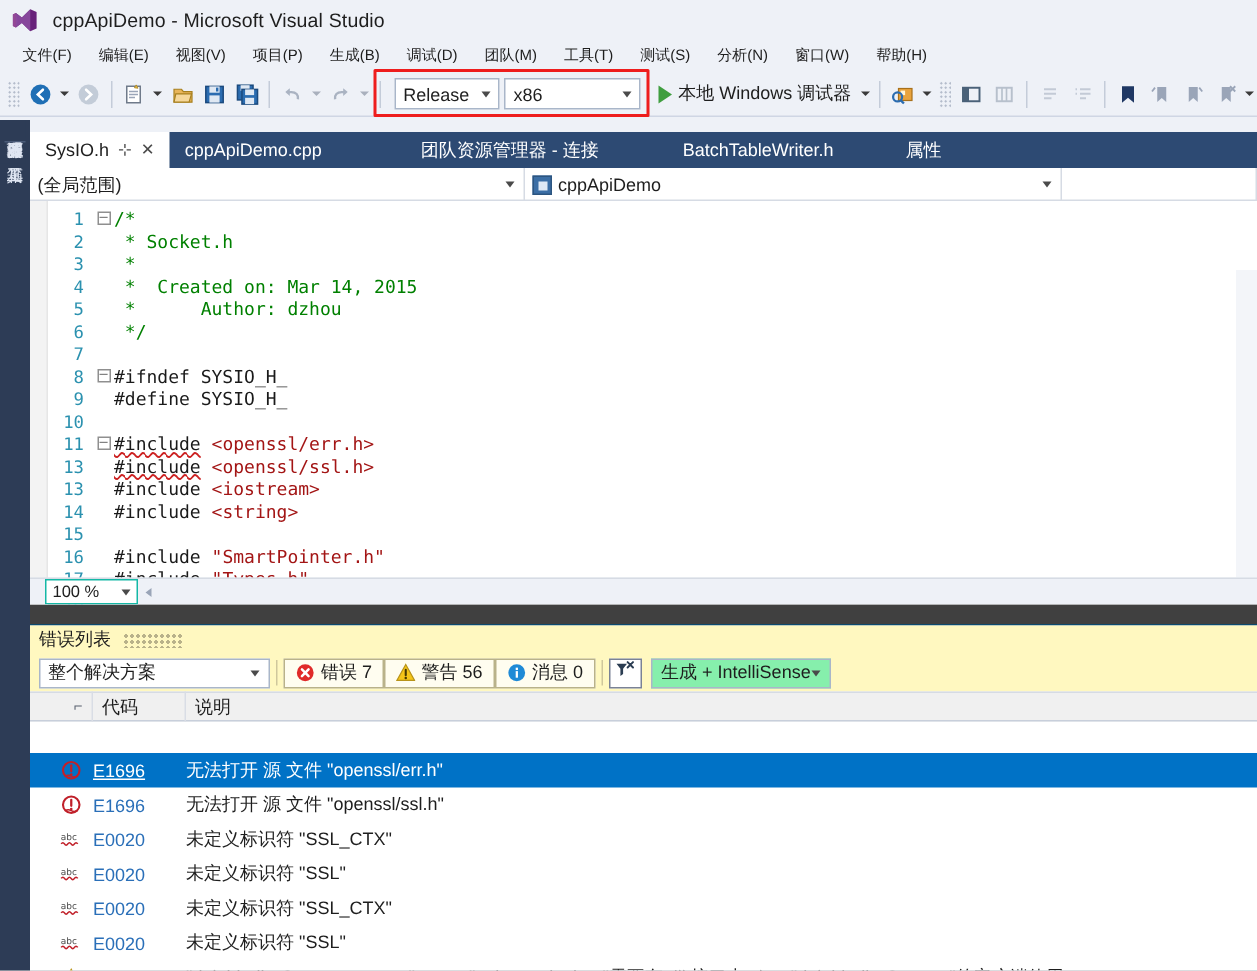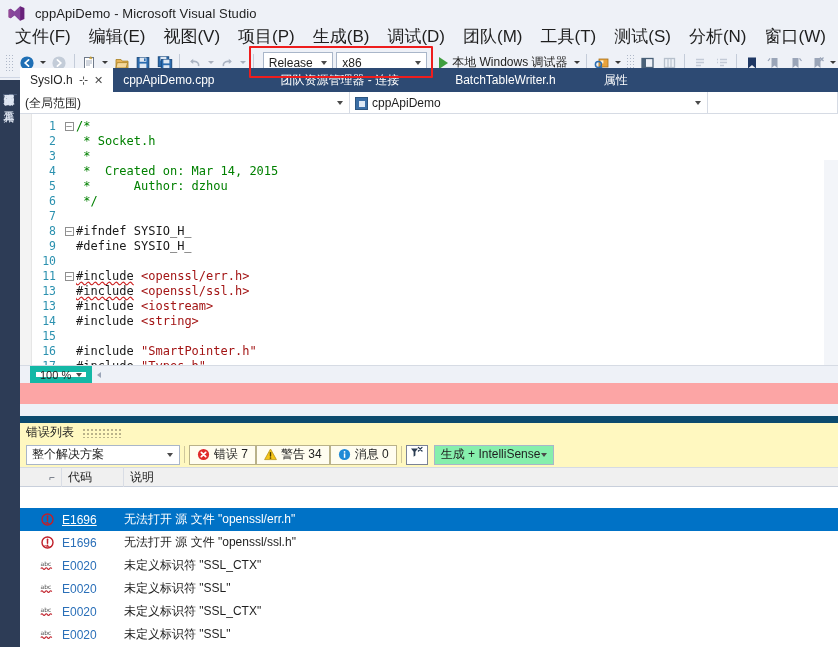--- a/index.html
+++ b/index.html
@@ -24,21 +24,21 @@
   }
   .vs-logo svg { display: block; }
   .title-text { font-size: 13px; color: #1e1e1e; letter-spacing: .1px; }
 
   
   .menubar {
     height: 22px; display: flex; align-items: center;
     padding-left: 6px; background: #eef1f7;
   }
   .menu-item {
-    font-size: 17px; color: #1e1e1e; padding: 2px 9px 3px 9px;
+    font-size: 10px; color: #1e1e1e; padding: 2px 9px 3px 9px;
     white-space: nowrap; cursor: default;
   }
 
   
   .toolbar {
     height: 30px; display: flex; align-items: center;
     background: #eef1f7; border-bottom: 1px solid #cfd6e4;
     position: relative; padding-left: 2px;
   }
   .grip {
@@ -95,22 +95,22 @@
   .vtab {
     writing-mode: vertical-rl; text-orientation: upright;
     color: #dfe6f2; font-size: 11px; letter-spacing: 0px;
     padding: 6px 3px; white-space: nowrap; line-height: 1;
     background: #2d3c56;
   }
   .vtab-sep { height: 1px; background: #4a5b78; margin: 2px 3px; }
 
   
   .editor-wrap {
-    position: absolute; left: 20px; top: 68px; right: 0; height: 336px;
-    background: #fca5a5;
+    position: absolute; left: 20px; top: 88px; right: 0; height: 336px;
+    background: #404040;
   }
   .tabstrip {
     height: 24px; display: flex; align-items: stretch; background: #2d4a73;
     font-size: 12px;
   }
   .etab {
     display: flex; align-items: center; padding: 0 10px; color: #ffffff;
     white-space: nowrap; gap: 6px;
   }
   .etab.active { background: #ffffff; color: #1e1e1e; }
@@ -180,21 +180,21 @@
   .sq {
     text-decoration: underline wavy #cc2222;
     text-decoration-skip-ink: none;
   }
   .codearea .hscroll-row {
     position: absolute; left: 0; right: 0; bottom: 0; height: 18px;
     background: #eef1f7; border-top: 1px solid #d6dbe4;
     display: flex; align-items: center;
   }
   .zoombox {
-    width: 62px; height: 17px; border: 6px solid #14b8a6; background: #fff;
+    width: 62px; height: 17px; border: 1px solid #14b8a6; background: #fff;
     font-family: "Liberation Sans", sans-serif; font-size: 11px; color: #1e1e1e;
     display: flex; align-items: center; padding-left: 4px; position: relative;
     margin-left: 10px;
   }
   .zoombox .cb-arrow {
     position: absolute; right: 4px; top: 50%; margin-top: -2px;
     border-left: 3px solid transparent; border-right: 3px solid transparent;
     border-top: 4px solid #4a4a4a;
   }
   .hs-track { flex: 1; height: 14px; margin: 0 2px 0 6px; background: #eef1f7; position: relative; }
@@ -206,21 +206,21 @@
     border-right: 4px solid #9aa5b8;
   }
   .editor-vscroll {
     position: absolute; right: 0; top: 46px; width: 14px; bottom: 18px;
     background: #f3f5f9;
   }
 
   
   .errpanel {
     position: absolute; left: 20px; top: 416px; right: 0; bottom: 0;
-    background: #ffffff; border-top: 7px solid #0c4a6e;
+    background: #ffffff; border-top: 1px solid #0c4a6e;
   }
   .err-title {
     height: 19px; background: #fff8c0; display: flex; align-items: center;
     padding-left: 6px; font-size: 12px; color: #1e1e1e;
   }
   .err-title .dots {
     width: 40px; height: 10px; margin-left: 8px;
     background-image: radial-gradient(#b9b28a 38%, transparent 40%);
     background-size: 4px 4px;
   }
@@ -579,21 +579,21 @@
         <span>错误 7</span>
       </div>
       <div class="pill">
         <span class="ico-warn">
           <svg width="13" height="13" viewBox="0 0 13 13">
             <path d="M6.5 1 12.4 11.6H.6z" fill="#f5c518" stroke="#b8931a" stroke-width=".8"></path>
             <path d="M6.5 4.6v3.5" stroke="#4a3b00" stroke-width="1.4" stroke-linecap="round"></path>
             <circle cx="6.5" cy="10" r=".85" fill="#4a3b00"></circle>
           </svg>
         </span>
-        <span>警告 34</span>
+        <span>警告 56</span>
       </div>
       <div class="pill">
         <span class="ico-info">
           <svg width="13" height="13" viewBox="0 0 13 13">
             <circle cx="6.5" cy="6.5" r="5.6" fill="#1f8ad6"></circle>
             <rect x="5.8" y="5.4" width="1.5" height="4.4" fill="#fff"></rect>
             <rect x="5.8" y="3.1" width="1.5" height="1.6" fill="#fff"></rect>
           </svg>
         </span>
         <span>消息 0</span>

